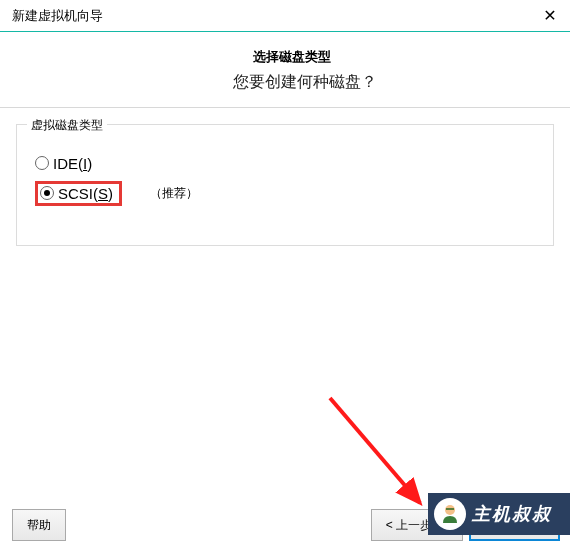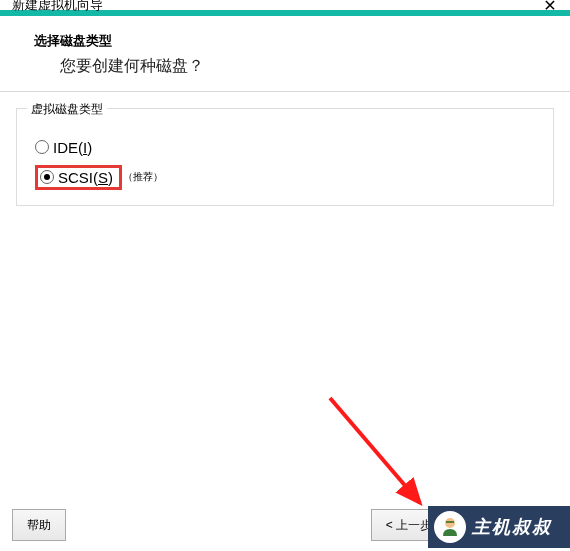--- a/index.html
+++ b/index.html
@@ -6,37 +6,38 @@
     body {
       font-family: "Microsoft YaHei", "SimSun", sans-serif;
       font-size: 12px;
       background: #ffffff;
       width: 570px;
       height: 551px;
       position: relative;
       overflow: hidden;
     }
     .titlebar {
-      height: 16px;
+      height: 32px;
       display: flex;
       align-items: center;
       justify-content: space-between;
       padding: 0 10px 0 12px;
-      border-bottom: 6px solid #14b8a6;
+      border-bottom: 1px solid #14b8a6;
       font-size: 13px;
     }
     .titlebar .close {
       font-size: 16px;
       font-weight: 300;
       cursor: pointer;
       width: 20px;
       text-align: center;
     }
     .header {
       padding: 16px 20px 14px 34px;
+      text-align: center;
     }
     .header .title {
       font-weight: bold;
       font-size: 13px;
     }
     .header .subtitle {
       font-size: 16px;
       margin-top: 6px;
       padding-left: 26px;
       color: #222;
@@ -44,21 +45,21 @@
     .divider {
       height: 1px;
       background: #d8d8d8;
       margin: 0;
     }
     .content {
       padding: 16px 16px 0 16px;
     }
     .group {
       border: 1px solid #dcdcdc;
-      padding: 18px 14px 8px 14px;
+      padding: 18px 14px 32px 14px;
       position: relative;
     }
     .group-label {
       position: absolute;
       top: -8px;
       left: 10px;
       background: #ffffff;
       padding: 0 4px;
       font-size: 12px;
     }
@@ -91,22 +92,22 @@
       cursor: default;
     }
     .radio-label u { text-decoration: underline; }
     .highlight-box {
       border: 3px solid #e53935;
       padding: 1px 6px 1px 2px;
       display: inline-flex;
       align-items: center;
     }
     .recommend {
-      margin-left: 1px;
-      font-size: 10px;
+      margin-left: 28px;
+      font-size: 12px;
     }
     .footer {
       position: absolute;
       bottom: 8px;
       left: 0;
       right: 0;
       display: flex;
       align-items: center;
       padding: 0 10px 2px 12px;
     }
@@ -130,21 +131,21 @@
     .footer .btn + .btn { margin-left: 6px; }
     .arrow {
       position: absolute;
       top: 388px;
       left: 320px;
       pointer-events: none;
     }
     .logo-badge {
       position: absolute;
       right: 0;
-      bottom: 3px;
+      bottom: 16px;
       width: 142px;
       height: 42px;
       background: #2a3f5f;
       display: flex;
       align-items: center;
       padding-left: 6px;
       gap: 6px;
     }
     .logo-circle {
       width: 32px;

